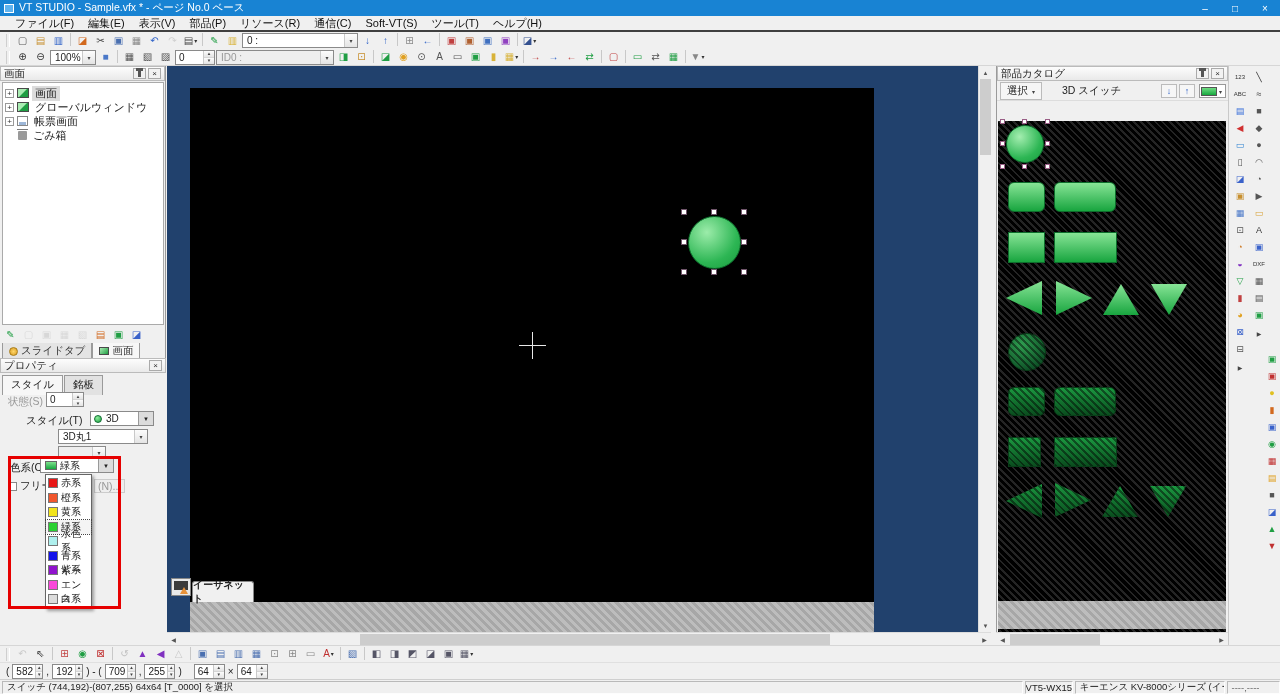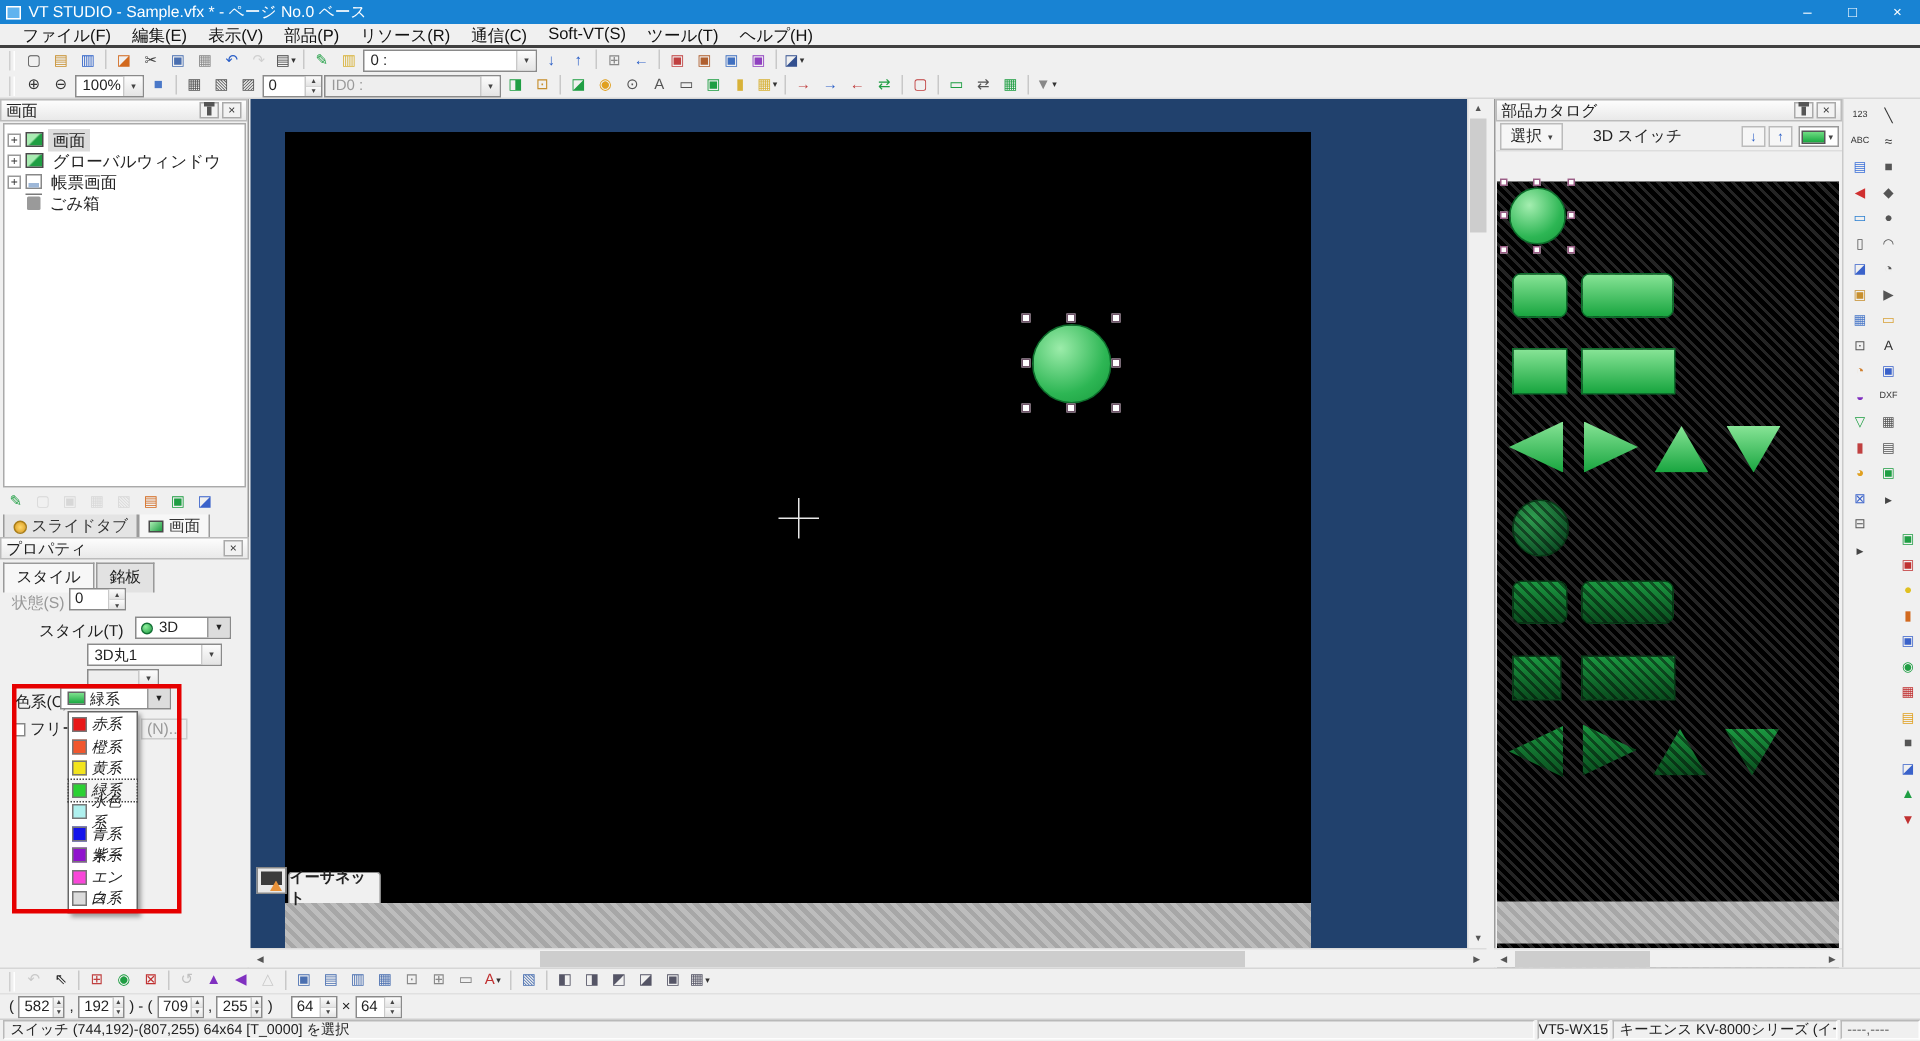--- a/index.html
+++ b/index.html
@@ -61,21 +61,21 @@
   .ptabs{position:absolute;left:2px;top:17px;display:flex;font-size:10.5px;}
   .ptab{padding:2px 8px 3px;border:1px solid #9a9a9a;background:#e2e2e2;border-bottom:none;margin-right:1px;}
   .ptab.sel{background:#f7f7f7;position:relative;top:0;}
   .prow{position:absolute;font-size:10.5px;color:#222;}
   .graytext{color:#999;}
   .classicbtn{display:inline-flex;align-items:center;justify-content:center;width:15px;height:100%;background:#dcdcdc;border-left:1px solid #999;font-size:6px;color:#222;}
   .greendot{width:8px;height:8px;border-radius:50%;background:radial-gradient(circle at 35% 30%,#8ff09d,#1f9e43);border:1px solid #127034;margin-right:4px;}
   .cswatch{width:12px;height:9px;border:1px solid #666;margin-right:3px;background:linear-gradient(#7ee08e,#17a83f);}
   .chk{width:9px;height:9px;border:1px solid #888;background:#fff;display:inline-block;margin-right:3px;flex:none;}
   .clist{position:absolute;left:45px;top:474px;width:47px;background:#fff;border:1px solid #666;box-shadow:2px 2px 3px rgba(0,0,0,.35);z-index:40;padding:1px 0;}
-  .copt{display:flex;align-items:center;height:14.5px;font-size:10px;gap:3px;padding:0 2px;font-style:italic;}
+  .copt{display:flex;align-items:center;height:14.5px;font-size:10px;gap:3px;padding:0 2px;}
   .copt .sw{width:10px;height:10px;border:1px solid #777;flex:none;}
   .copt.sel{outline:1px dotted #444;background:#f4f4f4;}
   .redbox{position:absolute;left:8px;top:456px;width:113px;height:153px;border:3px solid #e60000;z-index:60;pointer-events:none;}
 
   
   .editor{position:absolute;left:167px;top:66px;width:811px;height:566px;background:#21416d;overflow:hidden;}
   .page{position:absolute;left:23px;top:22px;width:684px;height:514px;background:#000;}
   .hatchgray{position:absolute;left:23px;top:536px;width:684px;height:30px;background:repeating-linear-gradient(45deg,#bdbdbd 0 3px,#a7a7a7 3px 6px);}
   .circ3d{position:absolute;left:521px;top:150px;width:53px;height:53px;border-radius:50%;background:radial-gradient(circle at 35% 30%,#9cecaa,#2db654 62%,#189a3c);border:1px solid #0d6e2c;}
   .hdl{position:absolute;width:6px;height:6px;background:#fff;border:1px solid #70556a;z-index:5;}
@@ -129,21 +129,21 @@
   
   .strips{position:absolute;left:1228px;top:66px;width:52px;height:579px;background:#f0f0f0;border-left:1px solid #c9c9c9;}
   .strip{position:absolute;display:flex;flex-direction:column;gap:1px;align-items:center;}
   .stripA{left:3px;top:3px;} .stripB{left:22px;top:3px;} .stripC{left:35px;top:285px;}
   .strip .tbi{width:16px;height:16px;font-size:9px;}
   .morebtn{width:16px;height:10px;display:flex;align-items:center;justify-content:center;font-size:6px;color:#444;}
 
   
   .coordrow{position:absolute;left:0;top:662px;width:1280px;height:17px;background:#f0f0f0;display:flex;align-items:center;gap:3px;padding-left:6px;font-size:10px;border-top:1px solid #e0e0e0;}
   .coordrow .spin{width:31px;}
-  .statusbar{position:absolute;left:0;top:679px;width:1280px;height:15px;background:#f0f0f0;display:flex;align-items:flex-start;font-size:9.5px;border-top:1px solid #cfcfcf;color:#222;}
+  .statusbar{position:absolute;left:0;top:679px;width:1280px;height:15px;background:#f0f0f0;display:flex;align-items:center;font-size:9.5px;border-top:1px solid #cfcfcf;color:#222;}
   .sseg{height:13px;display:flex;align-items:center;padding:0 4px;border:1px solid;border-color:#b9b9b9 #fdfdfd #fdfdfd #b9b9b9;margin-left:2px;white-space:nowrap;overflow:hidden;}
   .sseg.msg{width:1080px;}
   .sseg.model{width:50px;justify-content:center;}
   .sseg.plc{width:158px;}
   .sseg.lnk{width:56px;color:#666;}
 </style>
 </head>
 <body>
 
 <div id="app">

